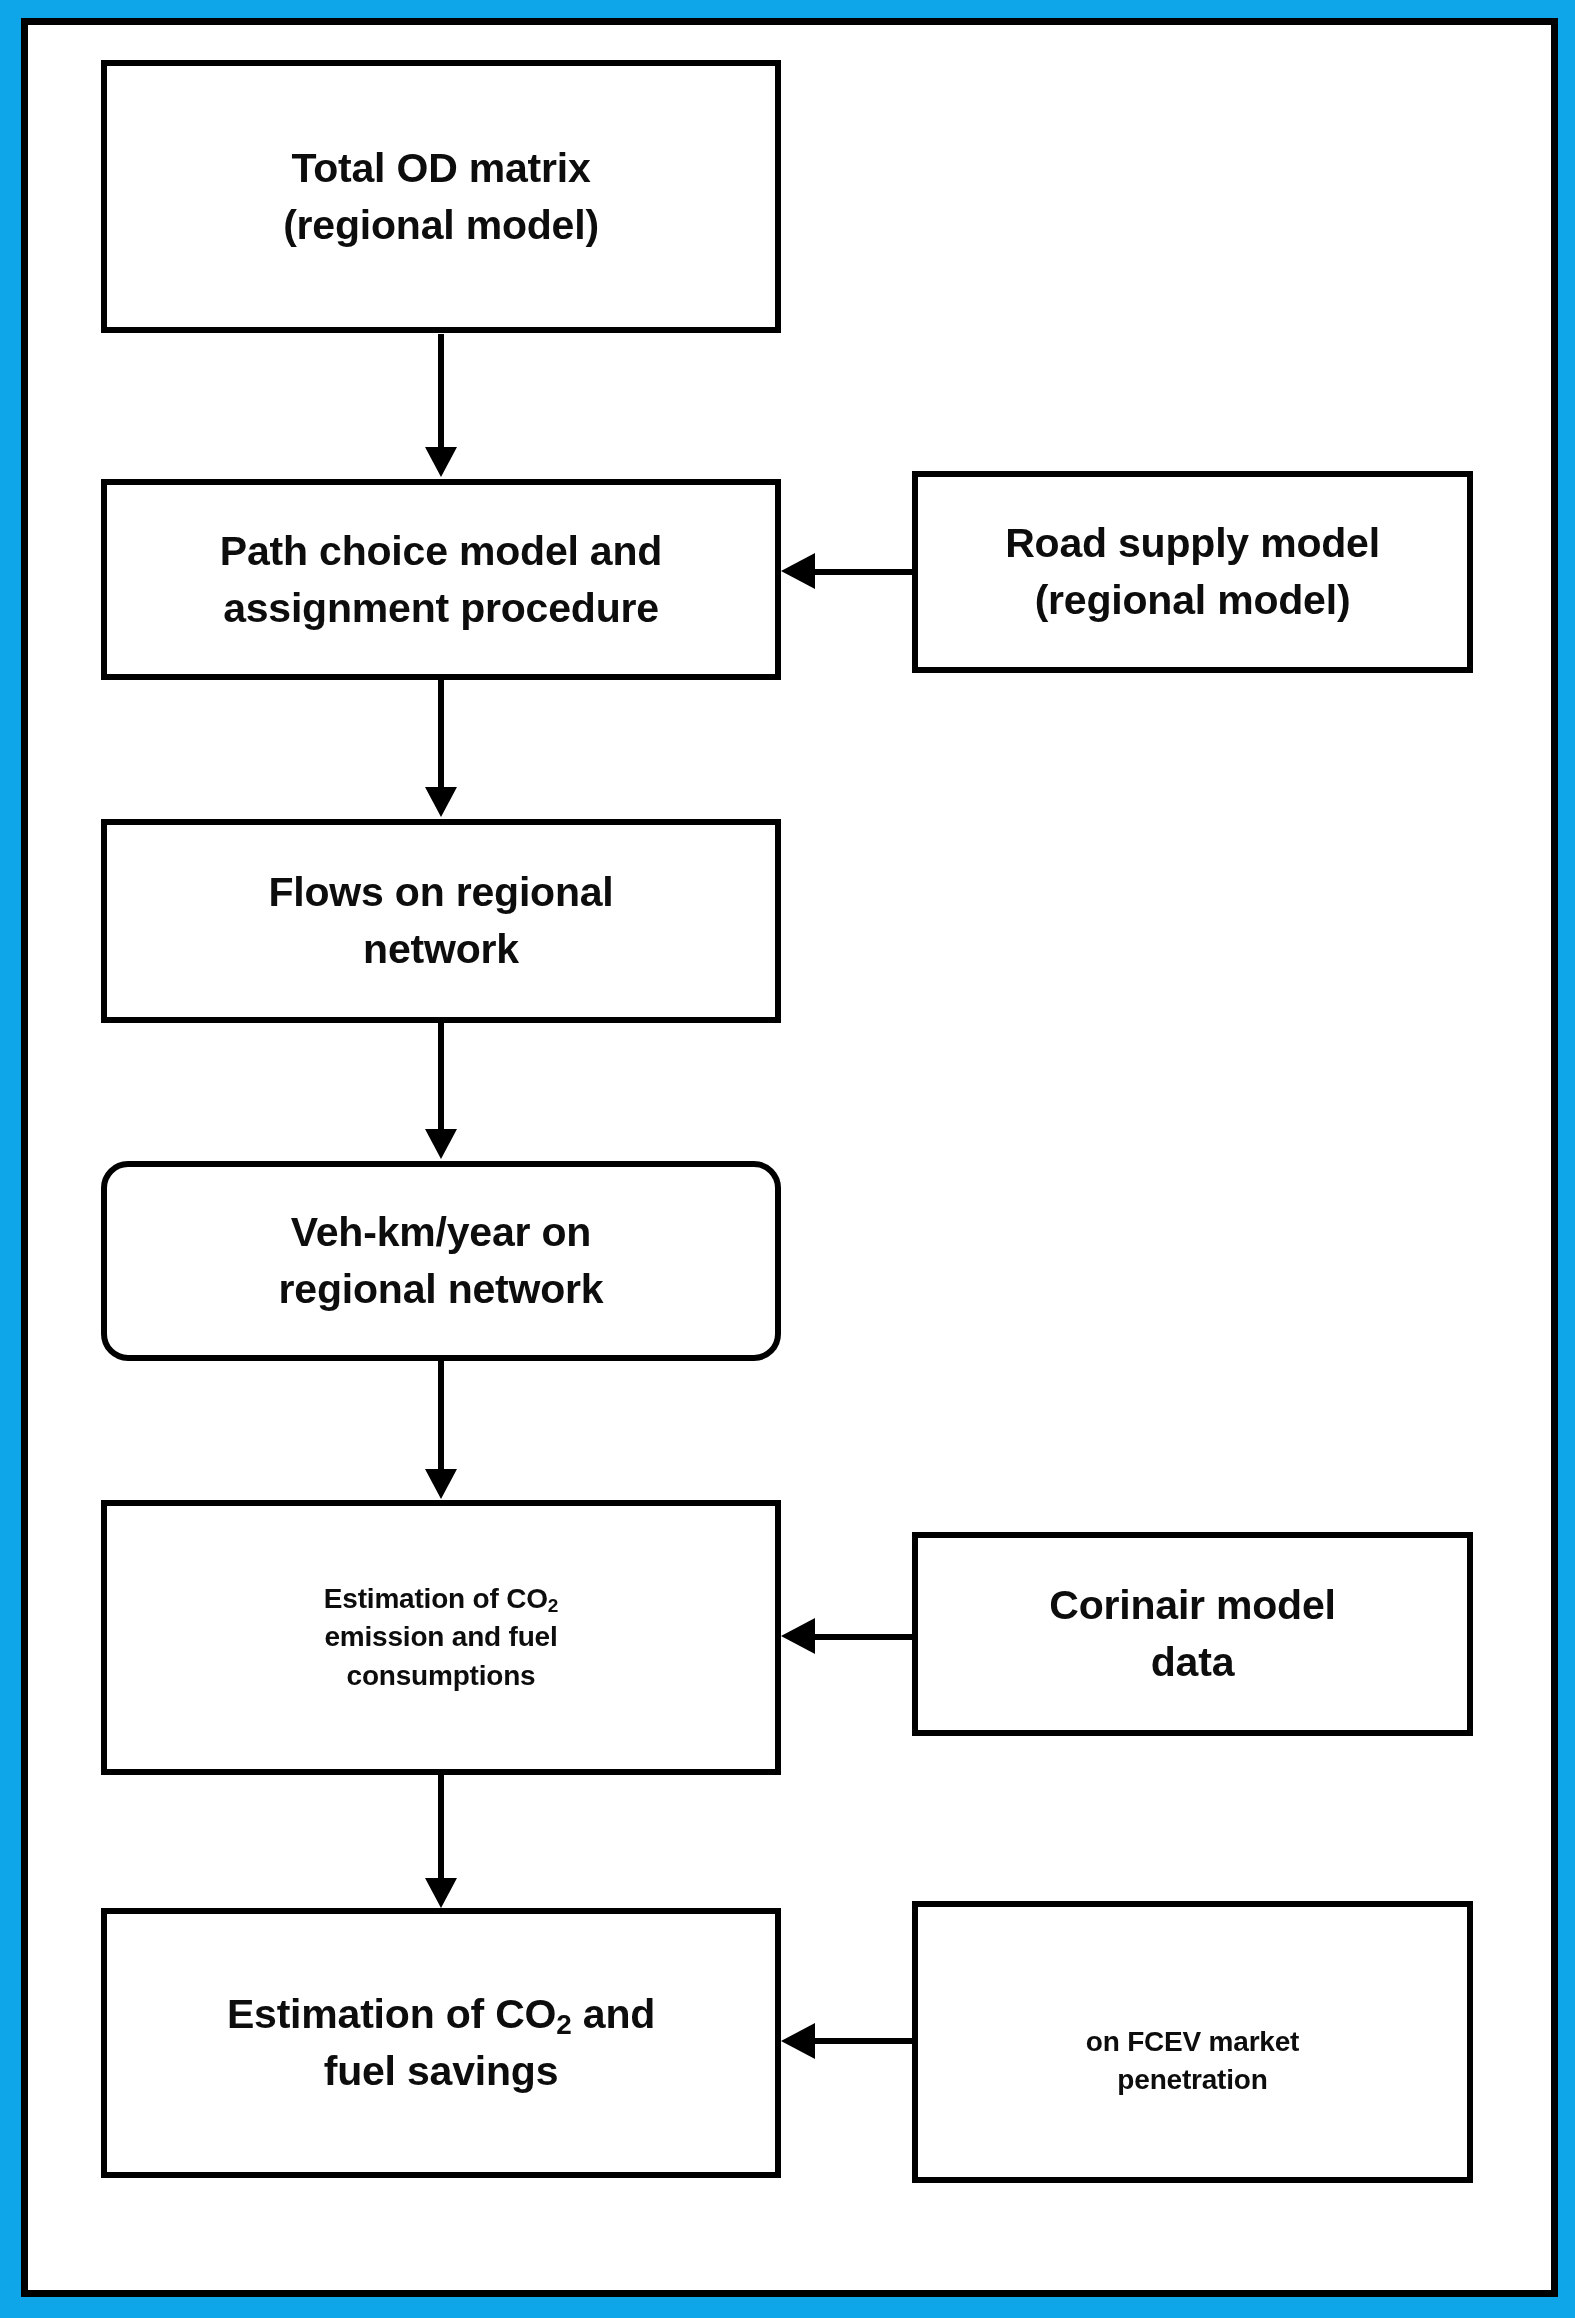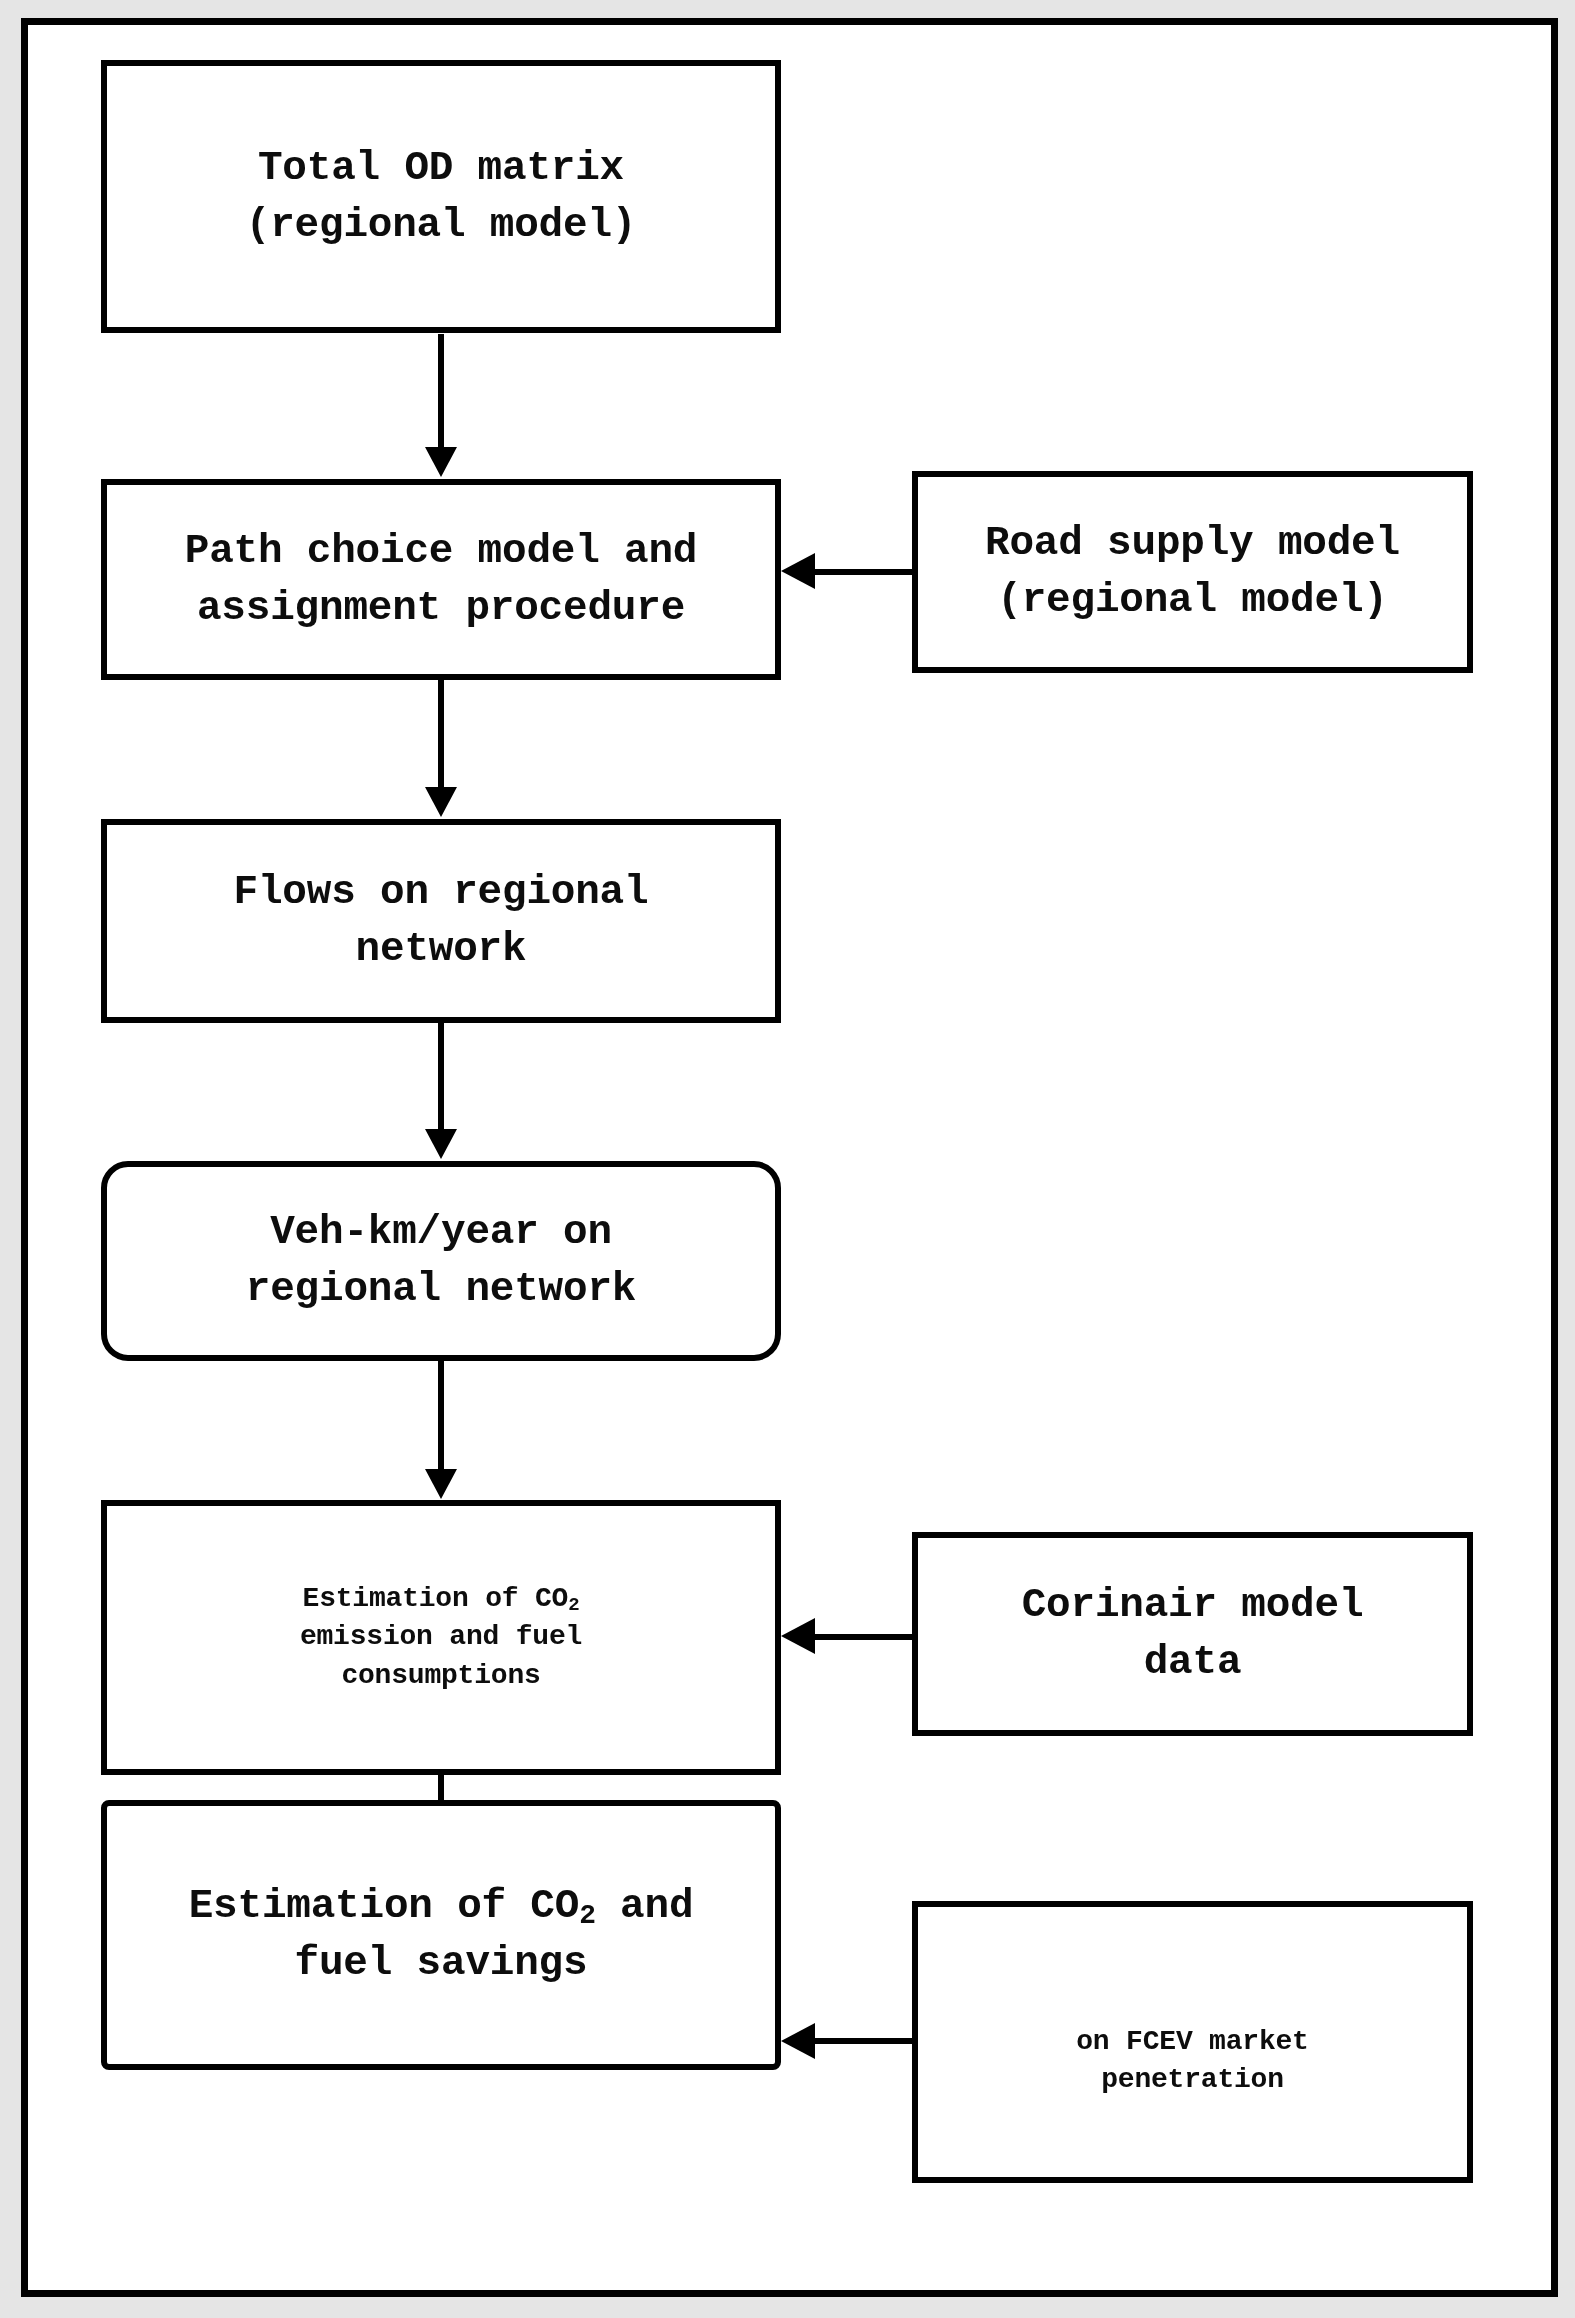--- a/index.html
+++ b/index.html
@@ -4,22 +4,22 @@
 <style>
   html, body {
     margin: 0;
     padding: 0;
     background: #ffffff;
   }
   #page {
     position: relative;
     width: 1575px;
     height: 2319px;
-    background: #e5e5e5;
-    font-family: Liberation Mono, monospace;
+    background: #0ea5e9;
+    font-family: Liberation Sans, sans-serif;
     overflow: hidden;
   }
   
   #outer-frame {
     position: absolute;
     left: 21px;
     top: 18px;
     width: 1537px;
     height: 2279px;
     border: 7.8px solid #000000;
@@ -121,21 +121,21 @@
   <div class="v-line" style="left:438px; top:1361px; height:110px;"></div>
   <div class="v-arrow-head" style="left:425px; top:1469px;"></div>
 
   <div class="node tight" style="left:101px; top:1500px; width:680px; height:275px;">
     <span class="node-label"><span>Estimation of CO</span><sub>2</sub><br><span>emission and fuel</span><br><span>consumptions</span></span>
   </div>
 
   <div class="v-line" style="left:438px; top:1775px; height:106px;"></div>
   <div class="v-arrow-head" style="left:425px; top:1878px;"></div>
 
-  <div class="node" style="left:101px; top:1800px; width:680px; height:270px;border-radius:8px;">
+  <div class="node" style="left:101px; top:1908px; width:680px; height:270px;">
     <span class="node-label"><span>Estimation of CO</span><sub>2</sub><span> and</span><br><span>fuel savings</span></span>
   </div>
 
   <div class="node" style="left:912px; top:471px; width:561px; height:202px;">
     <span class="node-label"><span>Road supply model</span><br><span>(regional model)</span></span>
   </div>
   <div class="h-line" style="left:815px; top:569px; width:99px;"></div>
   <div class="h-arrow-head" style="left:781px; top:553px;"></div>
 
   <div class="node" style="left:912px; top:1532px; width:561px; height:204px;">

